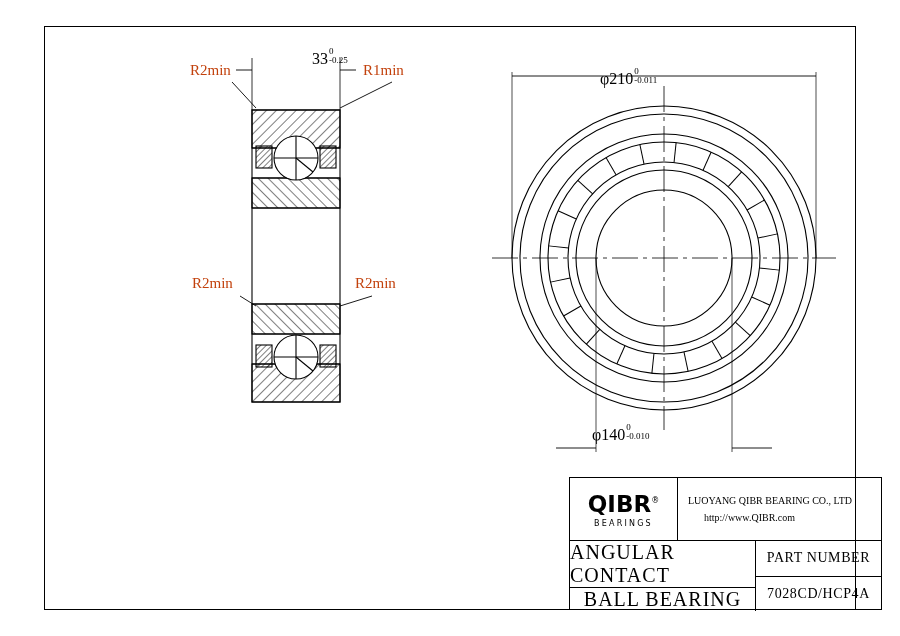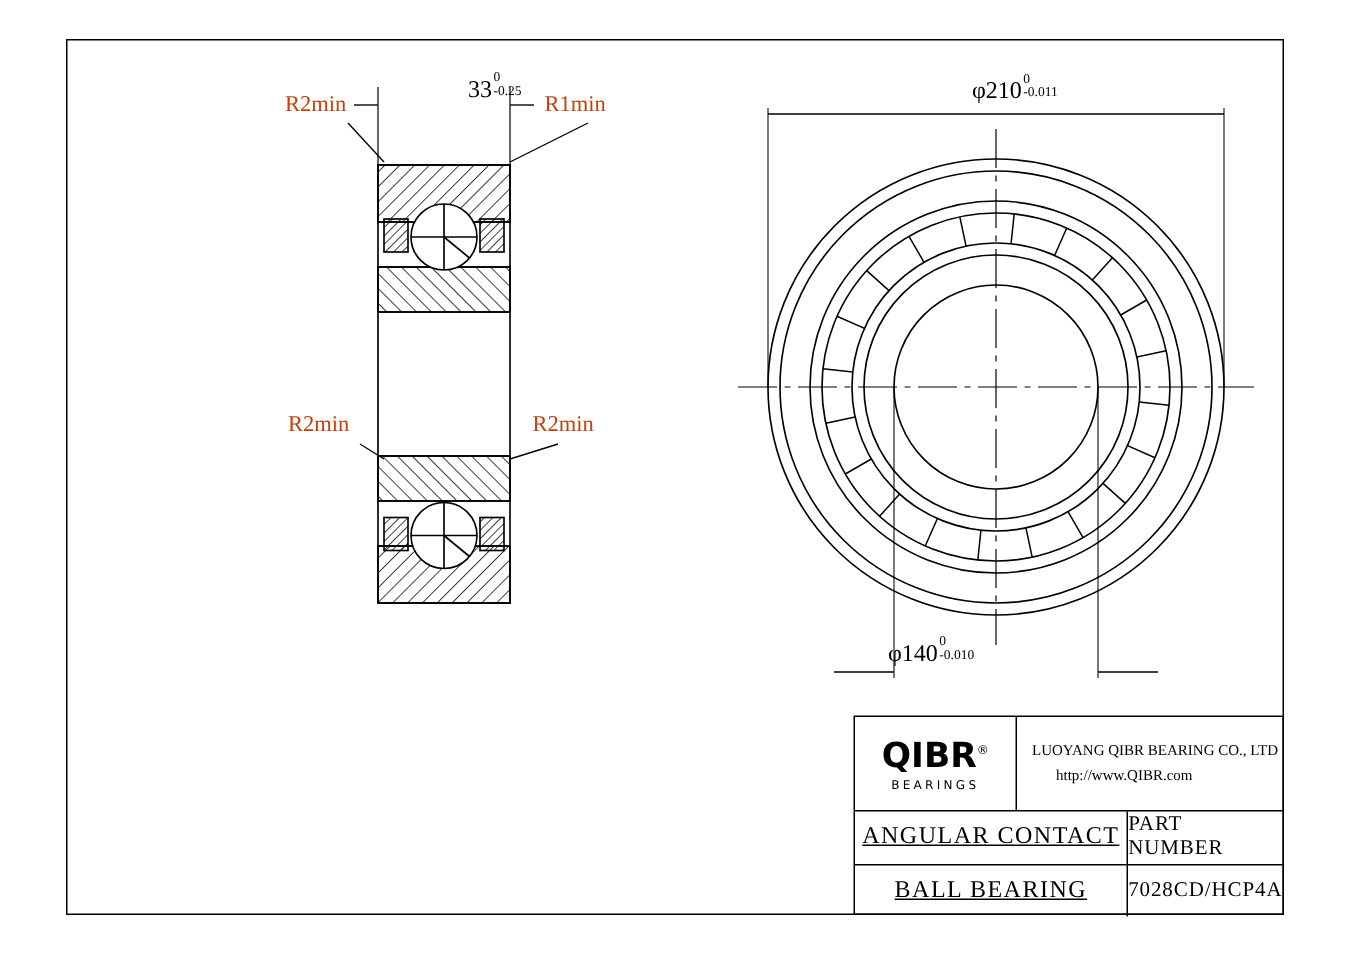--- a/index.html
+++ b/index.html
@@ -56,21 +56,21 @@
     top: -1px;
     margin-left: 1px;
   }
   .tol .up { display: block; }
   .tol .dn { display: block; }
   
   .tb {
     position: absolute;
     left: 569px;
     top: 477px;
-    width: 287px;
+    width: 313px;
     height: 133px;
     box-sizing: border-box;
     border: 1px solid #000;
   }
   .tb-top {
     position: absolute;
     left: 0; top: 0;
     width: 100%;
     height: 63px;
     box-sizing: border-box;
@@ -132,23 +132,22 @@
     box-sizing: border-box;
     border-right: 1px solid #000;
     display: flex;
     flex-direction: column;
   }
   .tb-left .r1, .tb-left .r2 {
     flex: 1;
     display: flex;
     align-items: center;
     justify-content: center;
-    font-size: 16px;
+    font-size: 20px;
     letter-spacing: 1px;
-    text-decoration: underline;
   }
   .tb-left .r1 {
     border-bottom: 1px solid #000;
   }
   .tb-right {
     flex: 1;
     display: flex;
     flex-direction: column;
   }
   .tb-right .r1, .tb-right .r2 {
@@ -345,21 +344,21 @@
 
   <div class="lbl" style="left:190px; top:62px;">R2min</div>
   <div class="lbl" style="left:363px; top:62px;">R1min</div>
   <div class="lbl" style="left:192px; top:275px;">R2min</div>
   <div class="lbl" style="left:355px; top:275px;">R2min</div>
 
   <div class="dim" style="left:268px; top:48px;margin-left:44px;">
     <span>33</span><span class="tol"><span class="up">0</span><span class="dn">-0.25</span></span>
   </div>
 
-  <div class="dim" style="left:600px; top:49px;margin-left:48px;">
+  <div class="dim" style="left:600px; top:68px;">
     <span>φ210</span><span class="tol"><span class="up">0</span><span class="dn">-0.011</span></span>
   </div>
 
   <div class="dim" style="left:592px; top:424px;">
     <span>φ140</span><span class="tol"><span class="up">0</span><span class="dn">-0.010</span></span>
   </div>
 
   <div class="tb">
     <div class="tb-top">
       <div class="logo-box">

